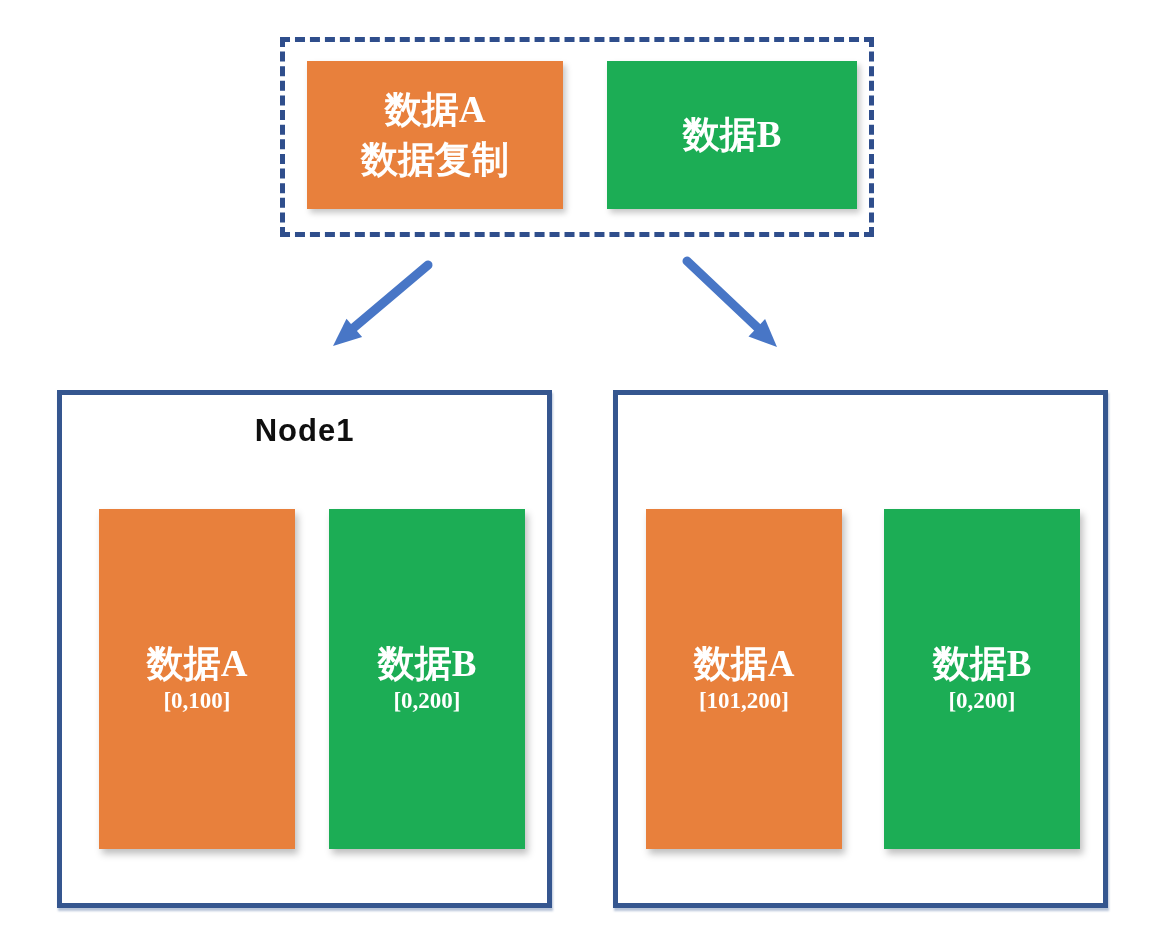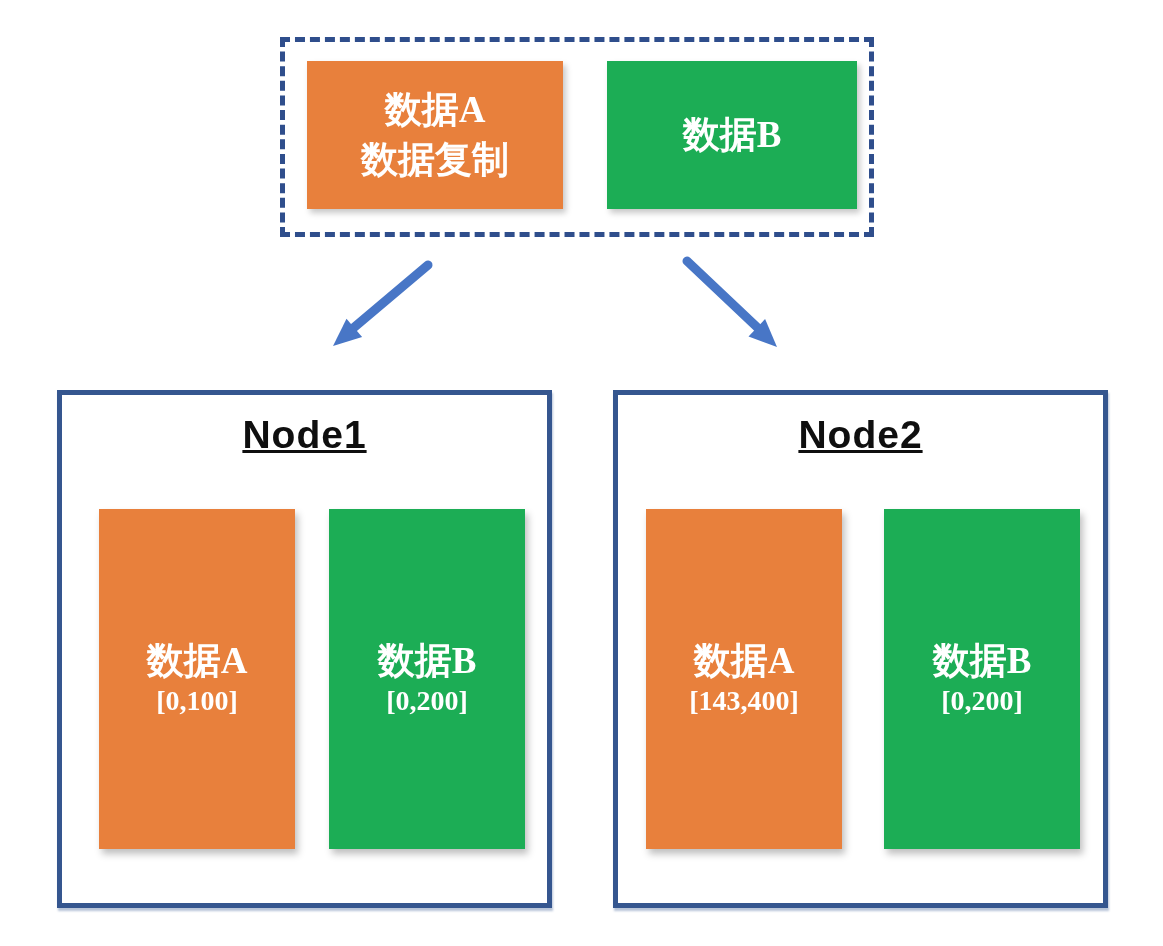--- a/index.html
+++ b/index.html
@@ -29,38 +29,37 @@
   
   .arrows{position:absolute;left:0;top:0;width:1163px;height:946px;pointer-events:none;}
   
   .node{
     position:absolute;top:390px;width:485px;height:508px;
     border:5px solid #35568F;background:#ffffff;
     box-shadow:1px 3px 2px rgba(53,86,143,0.35);
   }
   .node-title{
     position:absolute;top:18px;left:0;width:100%;
-    text-align:center;font-size:39px;font-weight:bold;color:#0F0F0F;
+    text-align:center;font-size:31px;font-weight:bold;color:#0F0F0F;
     letter-spacing:1px;
-    text-decoration:underline;
   }
   .node1{left:57px;}
   .node2{left:613px;}
   .item{
     position:absolute;top:114px;width:196px;height:340px;
     display:flex;flex-direction:column;align-items:center;justify-content:center;
     color:#ffffff;font-weight:bold;
     font-family:"Liberation Serif", serif;
     box-shadow:3px 5px 7px rgba(0,0,0,0.25);
     text-align:center;
   }
   .item.orange{background:#E8803C;}
   .item.green{background:#1CAD55;}
   .item-label{font-size:37px;line-height:1.2;}
-  .item-range{font-size:28px;line-height:1.3;}
+  .item-range{font-size:23px;line-height:1.3;}
 </style>
 </head>
 <body>
 
 <div class="canvas">
 
   <div class="dashed-box">
     <div class="src-box orange">
       <div>数据A</div>
       <div>数据复制</div>
@@ -87,24 +86,23 @@
       <div class="item-label">数据A</div>
       <div class="item-range">[0,100]</div>
     </div>
     <div class="item green" style="left:267px">
       <div class="item-label">数据B</div>
       <div class="item-range">[0,200]</div>
     </div>
   </div>
 
   <div class="node node2">
-    <div class="node-title">Node2</div>
     <div class="item orange" style="left:28px">
       <div class="item-label">数据A</div>
-      <div class="item-range">[143,400]</div>
+      <div class="item-range">[101,200]</div>
     </div>
     <div class="item green" style="left:266px">
       <div class="item-label">数据B</div>
       <div class="item-range">[0,200]</div>
     </div>
   </div>
 
 </div>
 
 </body></html>

